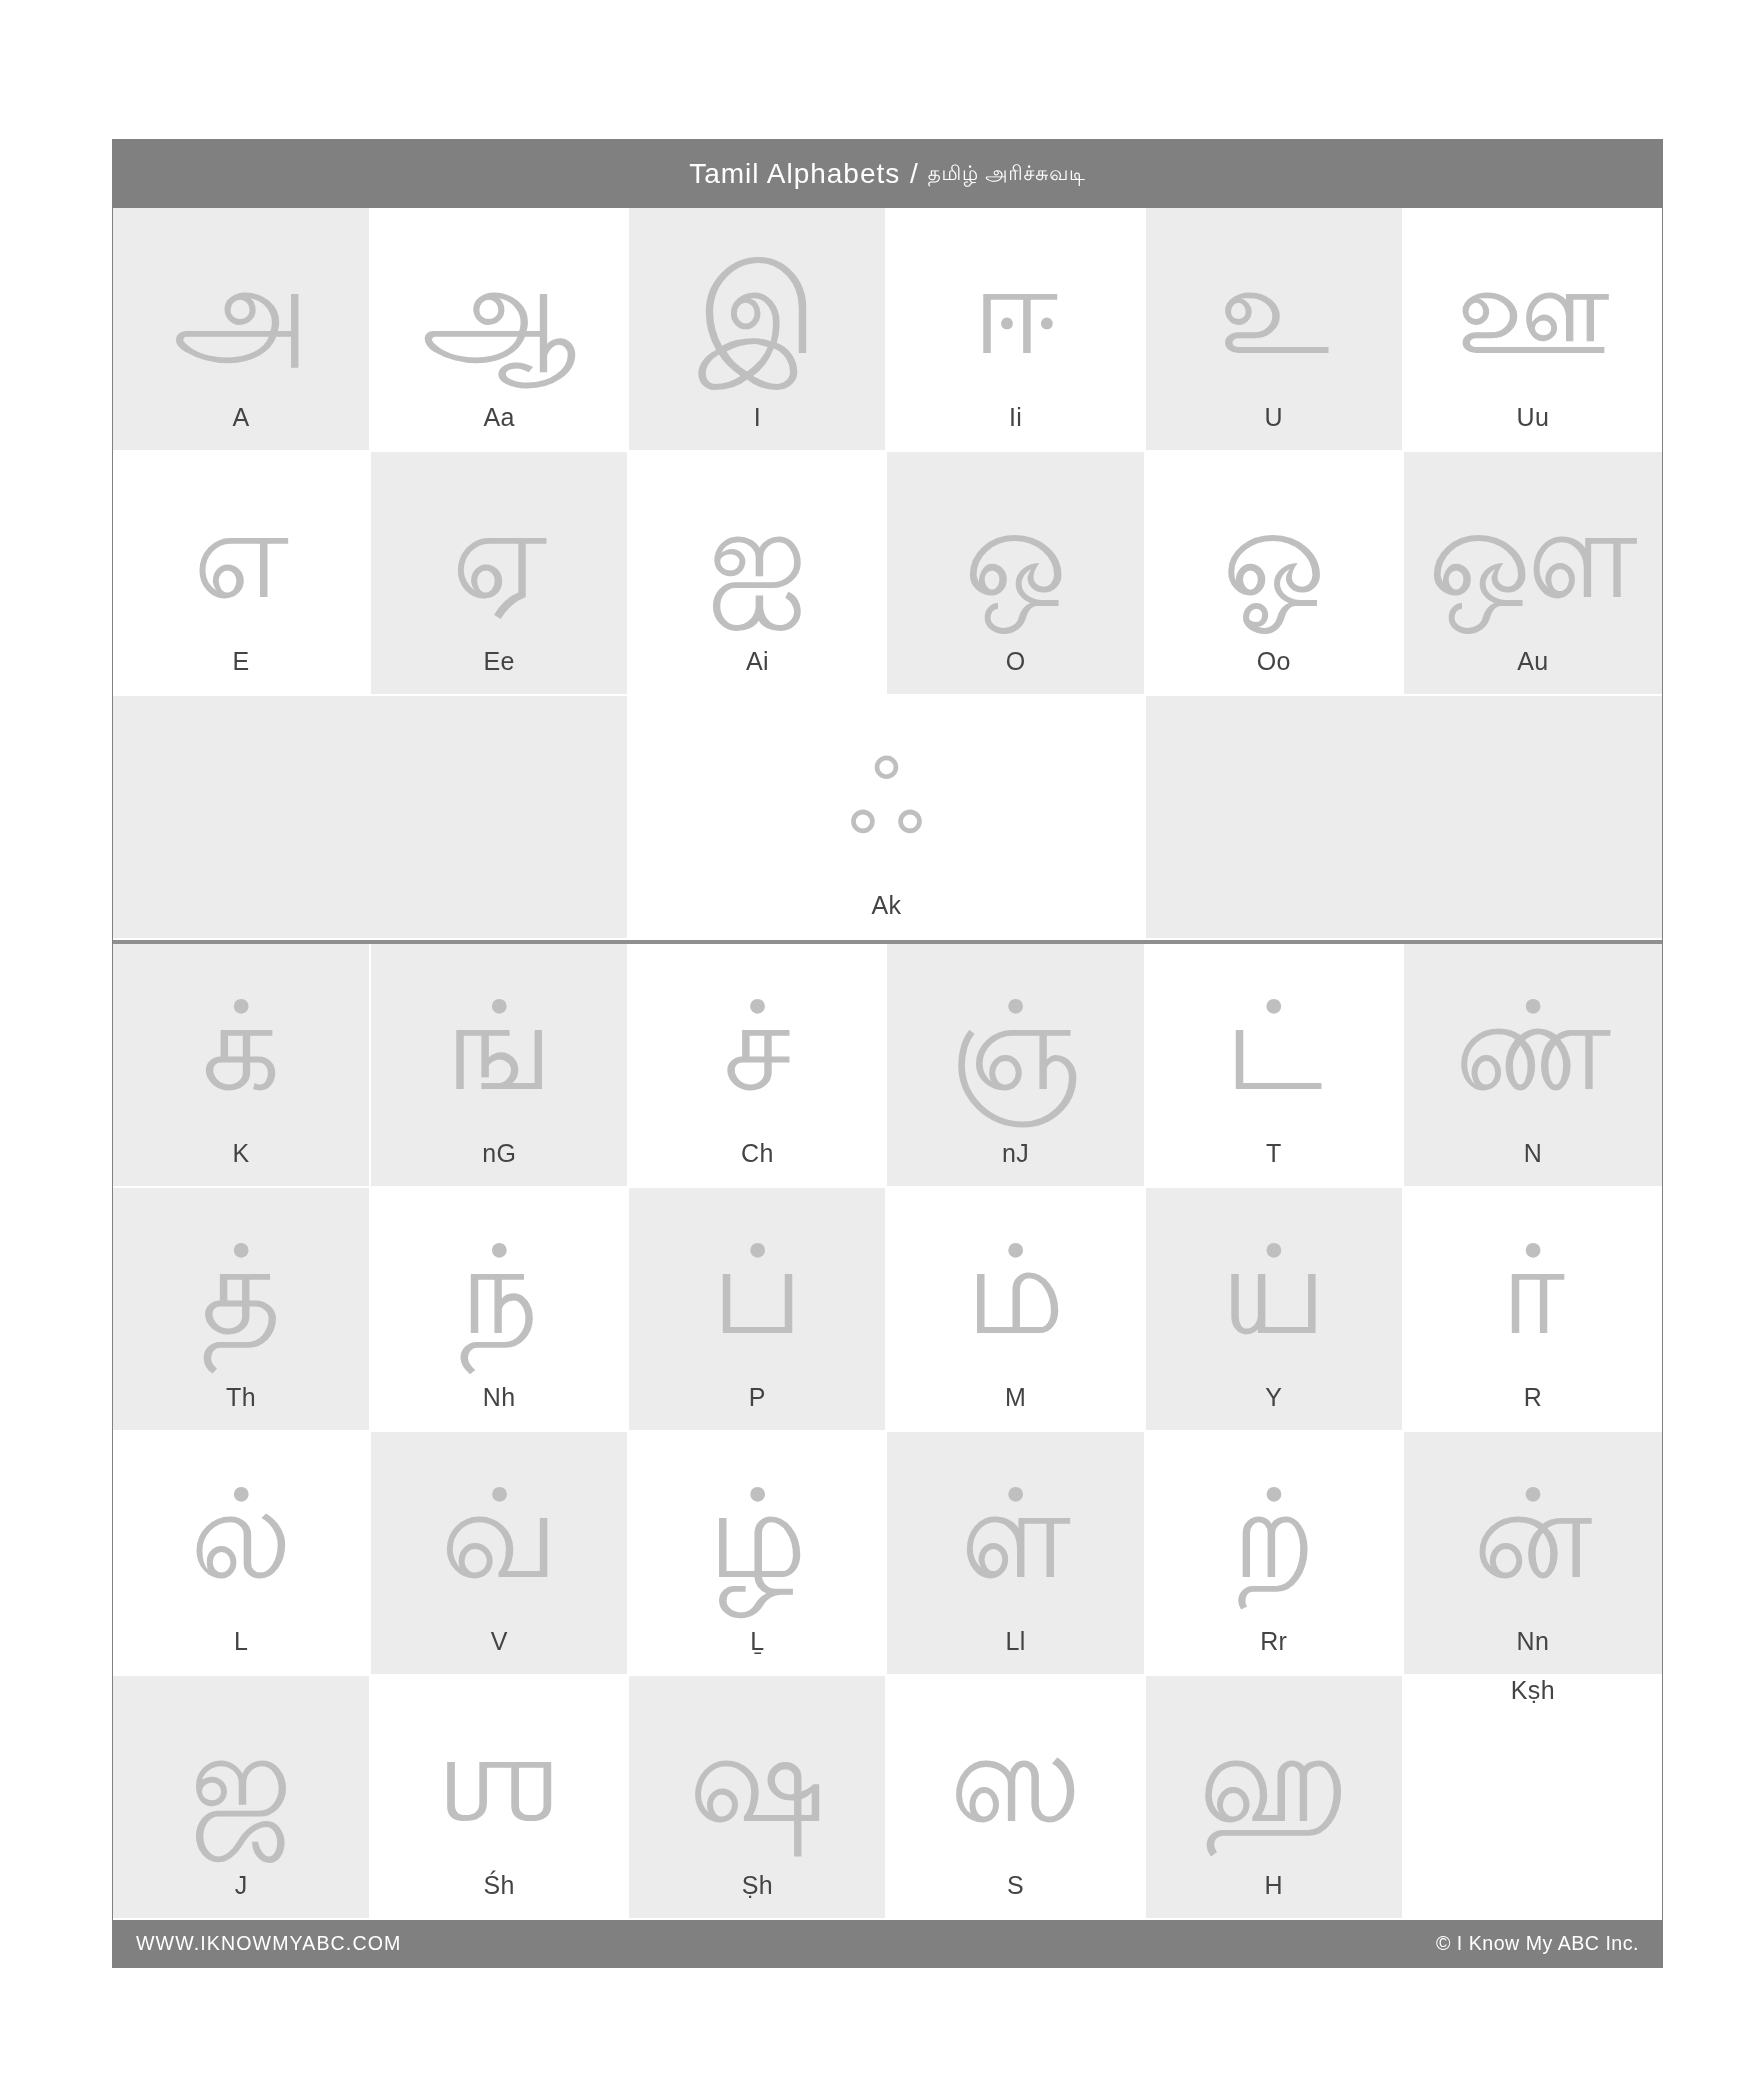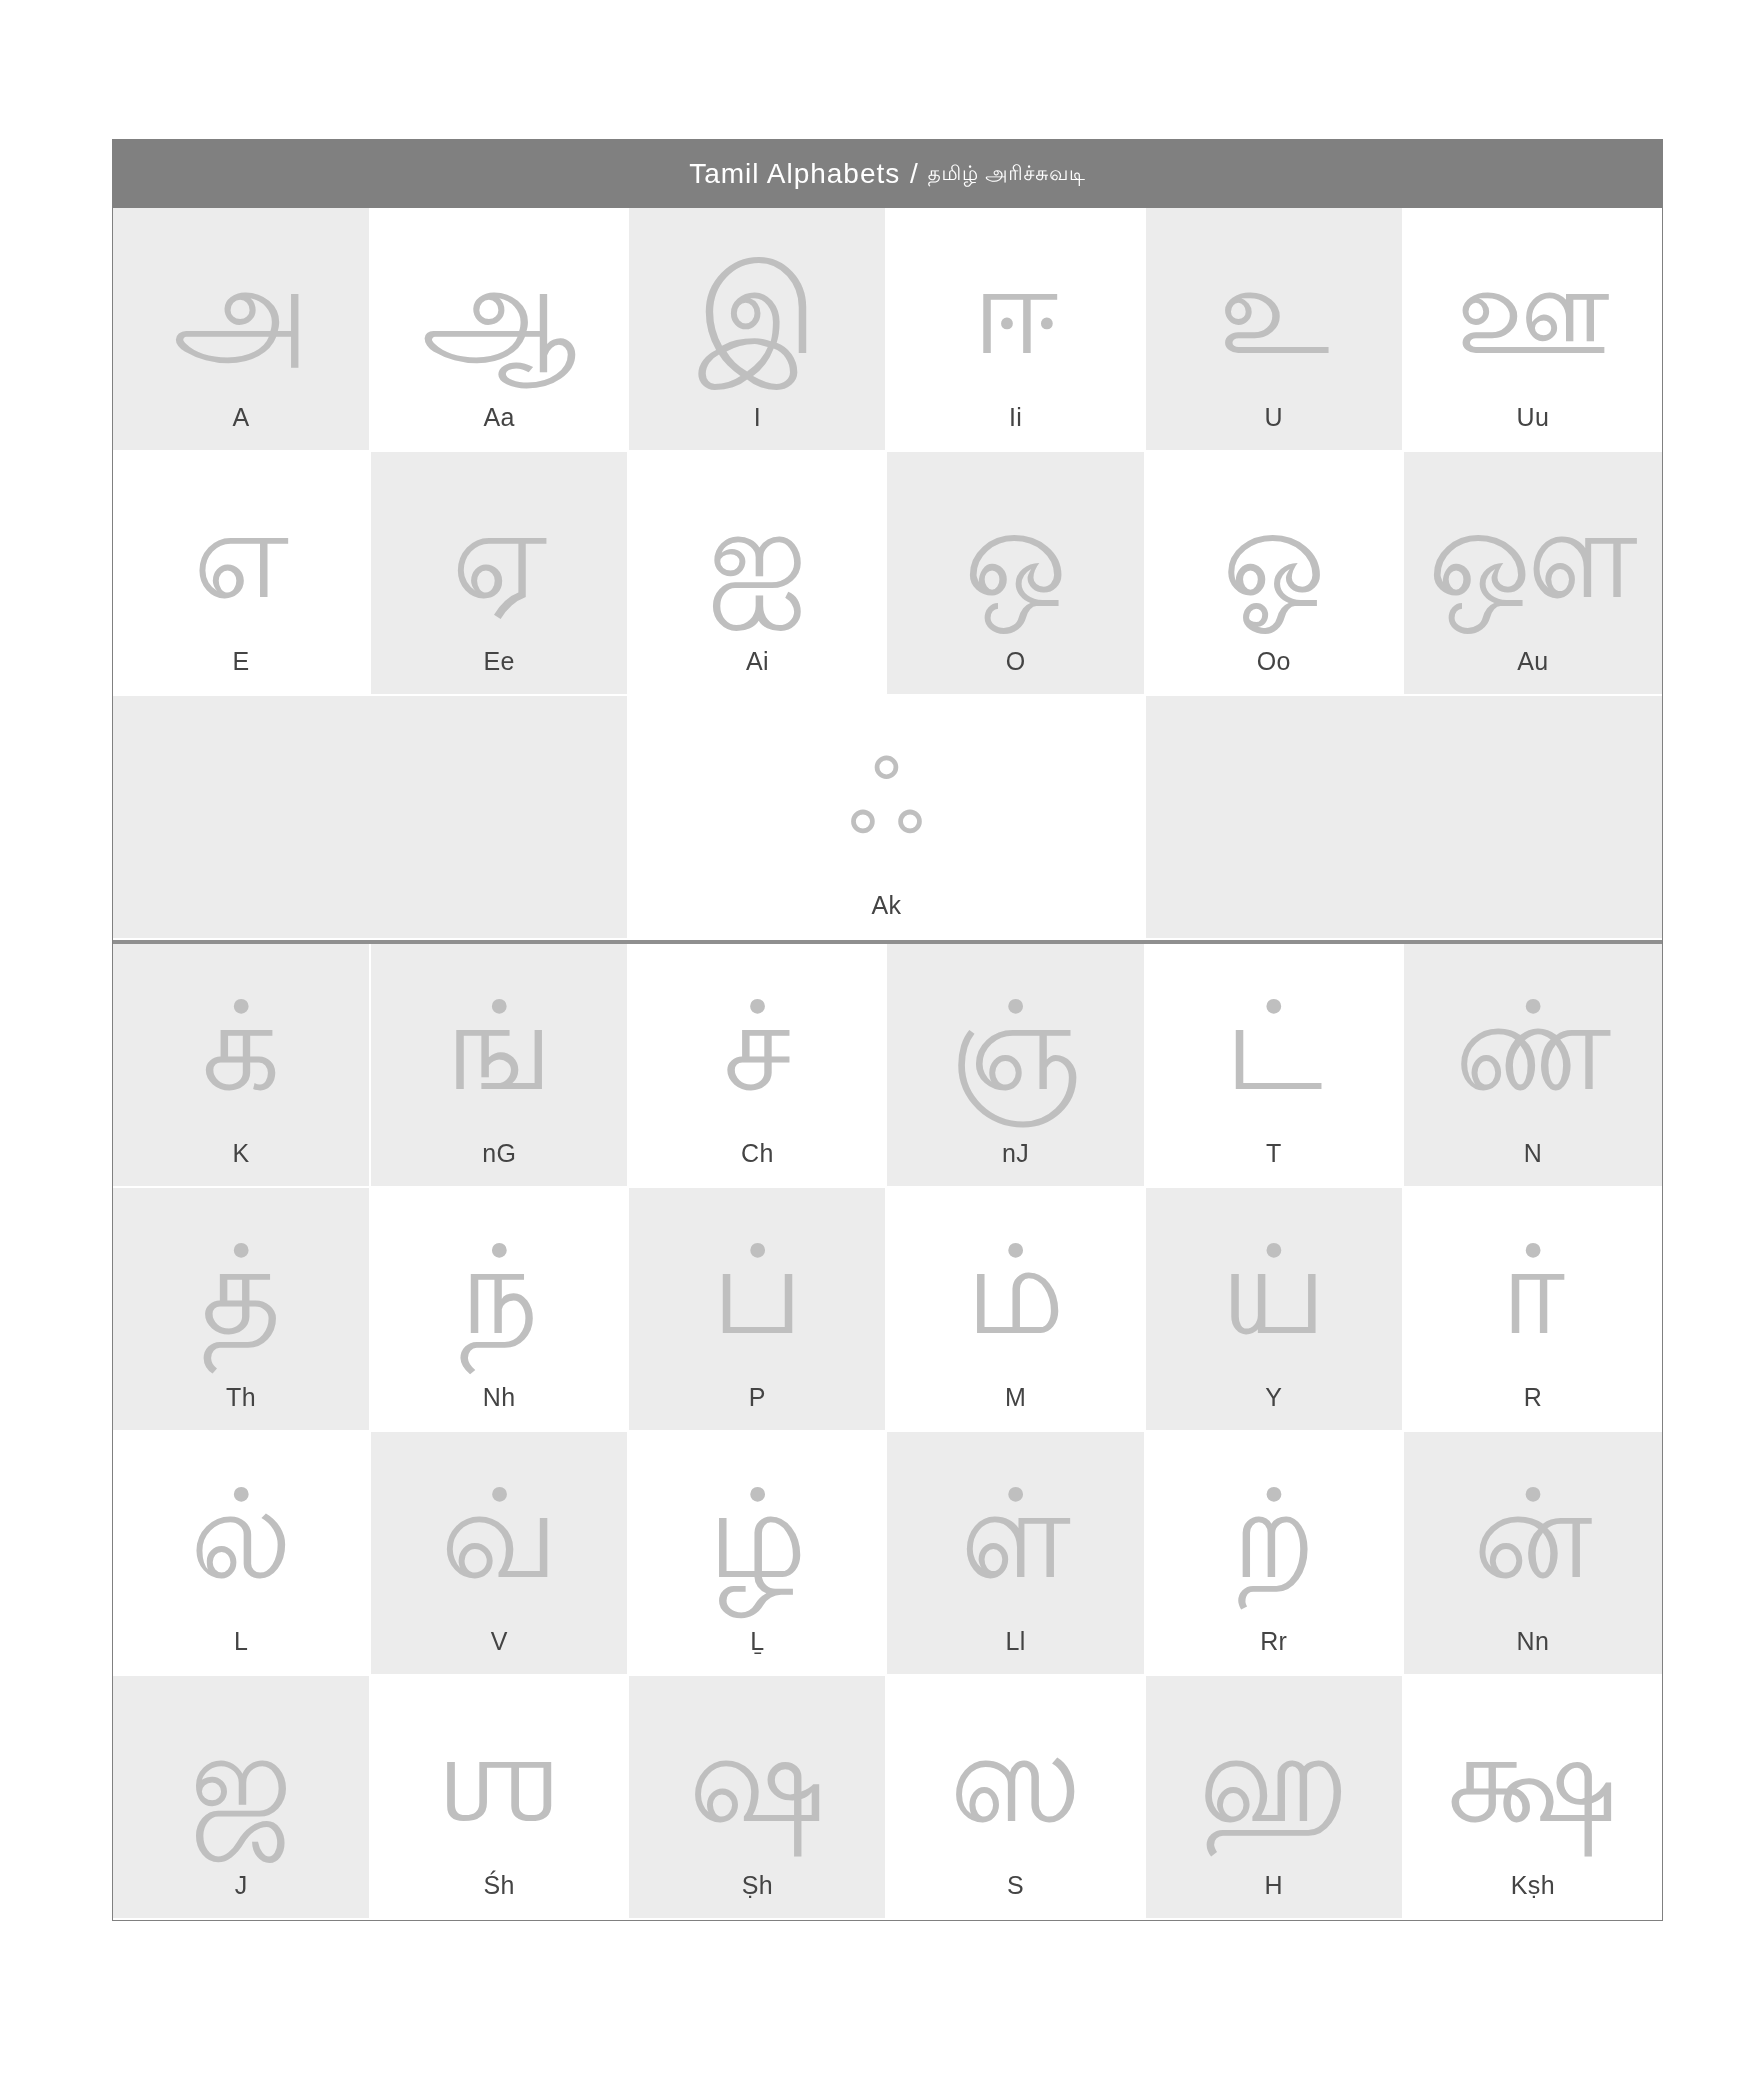--- a/index.html
+++ b/index.html
@@ -290,21 +290,24 @@
         </div>
         <div class="cell plain">
           <div class="glyph">ஸ</div>
           <div class="roman">S</div>
         </div>
         <div class="cell shade">
           <div class="glyph">ஹ</div>
           <div class="roman">H</div>
         </div>
         <div class="cell plain">
-          <div class="glyph">க்ஷ</div>
           <div class="roman">Kṣh</div>
         </div>
       </div>
 
+    <div class="footer-bar">
+      <span class="footer-left">WWW.IKNOWMYABC.COM</span>
+      <span class="footer-right">© I Know My ABC Inc.</span>
+    </div>
 
   </div>
 </div>
 
 
 </body></html>

